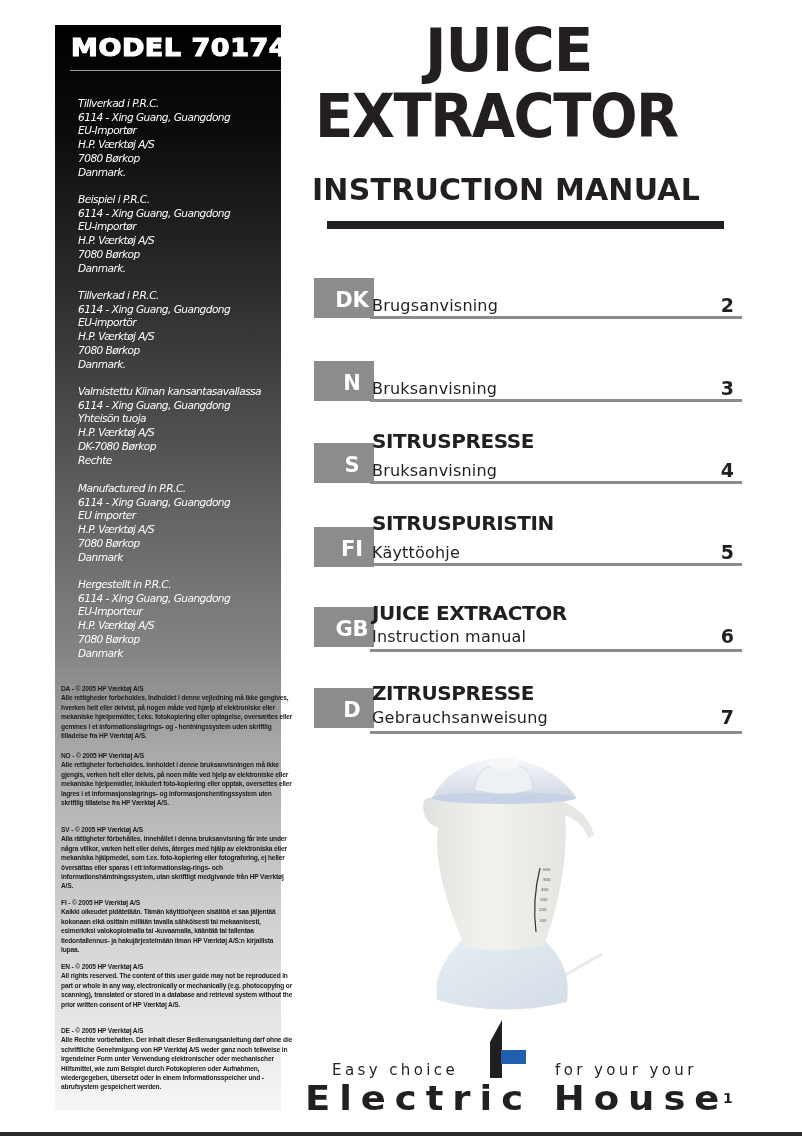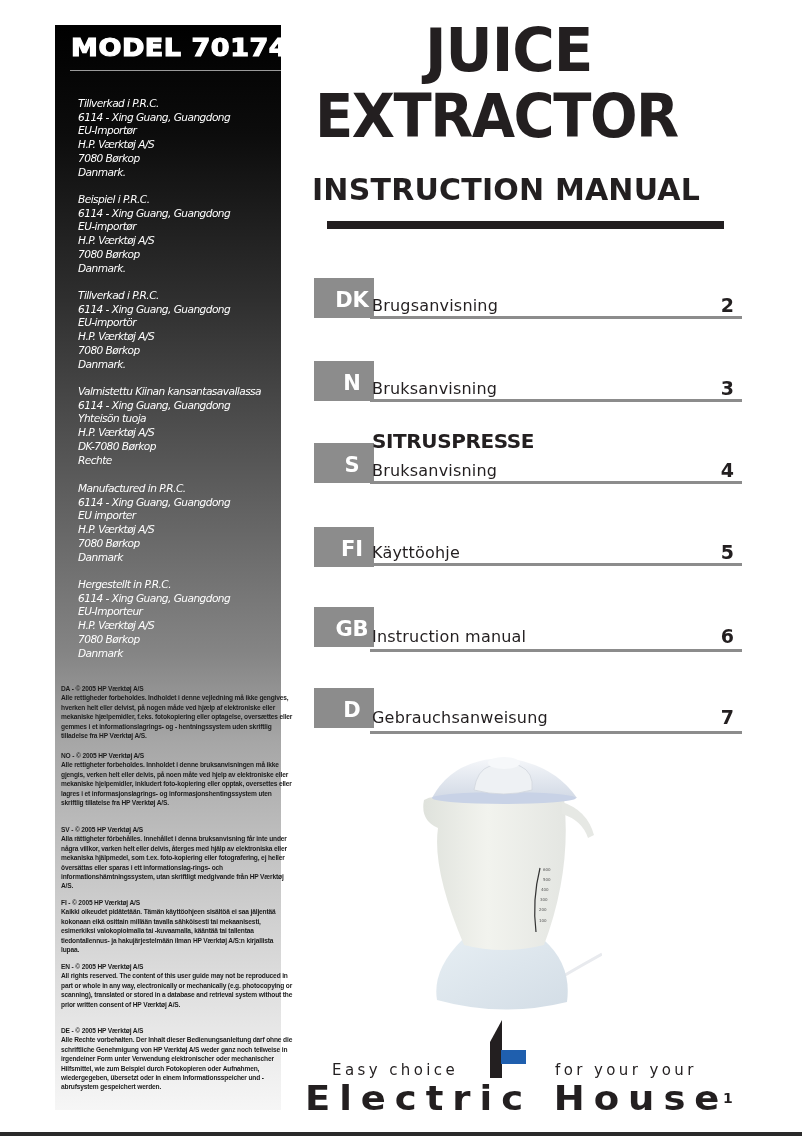--- a/index.html
+++ b/index.html
@@ -190,32 +190,35 @@
 </div>
 <div class="toc-entry" style="top:429px">
   <div class="lang-box" style="top:14px">S</div>
   <div class="toc-title">SITRUSPRESSE</div>
   <div class="toc-sub">Bruksanvisning</div>
   <div class="toc-page">4</div>
   <div class="toc-rule"></div>
 </div>
 <div class="toc-entry" style="top:511px">
   <div class="lang-box" style="top:16px">FI</div>
+  <div class="toc-title">SITRUSPURISTIN</div>
   <div class="toc-sub">Käyttöohje</div>
   <div class="toc-page">5</div>
   <div class="toc-rule"></div>
 </div>
 <div class="toc-entry" style="top:601px">
   <div class="lang-box" style="top:6px">GB</div>
+  <div class="toc-title">JUICE EXTRACTOR</div>
   <div class="toc-sub" style="top:28px">Instruction  manual</div>
   <div class="toc-page" style="top:24px">6</div>
   <div class="toc-rule" style="top:48px"></div>
 </div>
 <div class="toc-entry" style="top:681px">
   <div class="lang-box" style="top:7px">D</div>
+  <div class="toc-title">ZITRUSPRESSE</div>
   <div class="toc-sub" style="top:29px">Gebrauchsanweisung</div>
   <div class="toc-page" style="top:25px">7</div>
   <div class="toc-rule" style="top:50px"></div>
 </div>
 
 <svg class="product" viewBox="0 0 190 270">
   <defs>
     <linearGradient id="jug" x1="0" x2="1" y1="0" y2="0">
       <stop offset="0" stop-color="#dfe2dc"></stop>
       <stop offset="0.45" stop-color="#f2f3ee"></stop>

